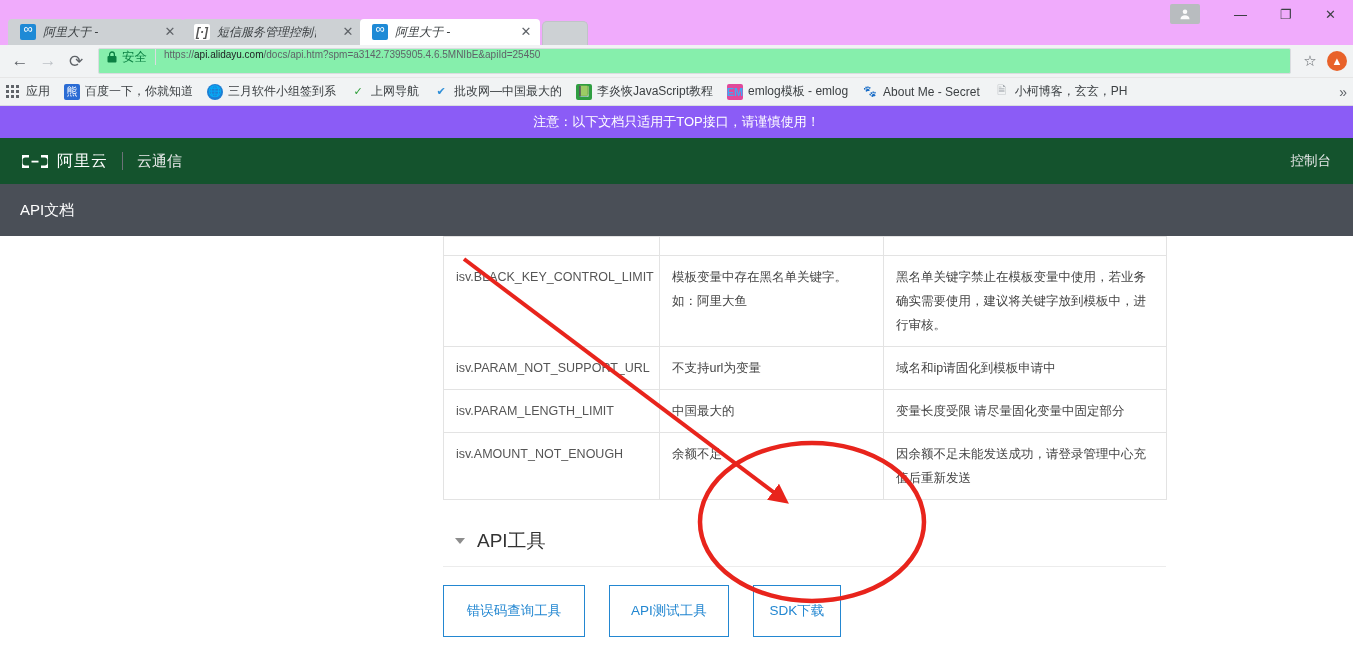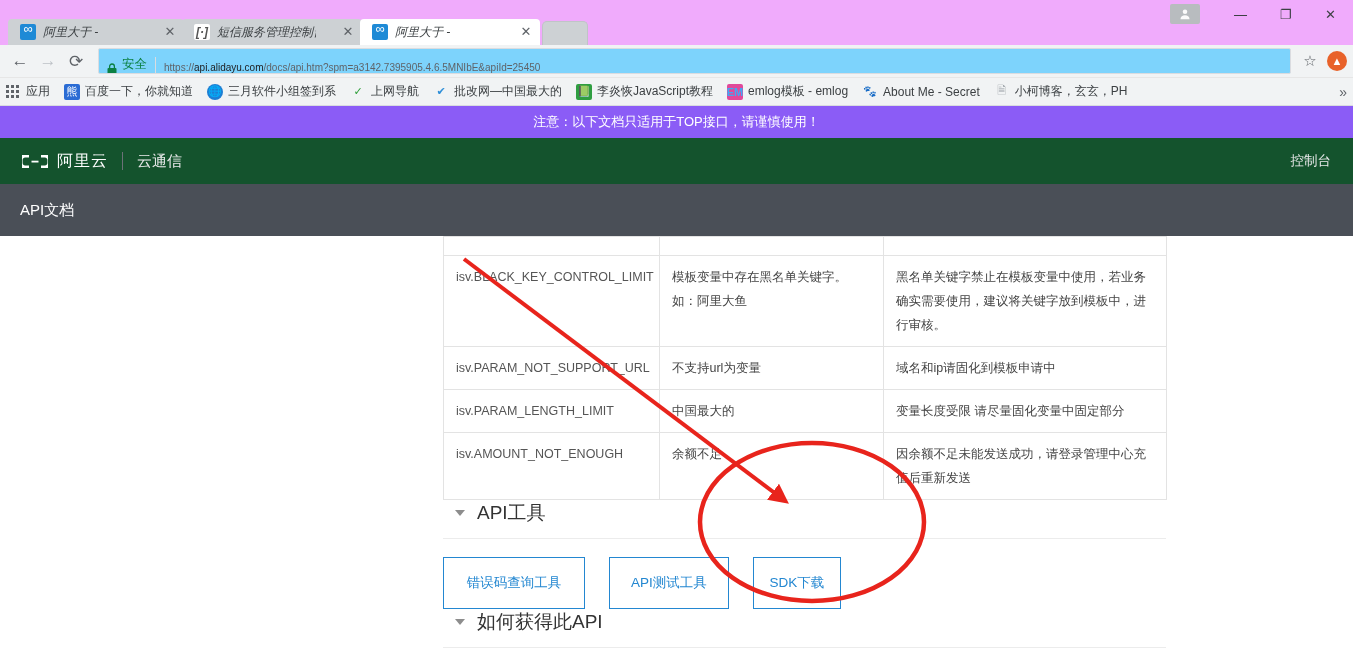--- a/index.html
+++ b/index.html
@@ -104,25 +104,25 @@
   .navbtn {
     width: 28px; height: 28px;
     display: flex; align-items: center; justify-content: center;
     color: #5f6368; font-size: 17px; cursor: pointer;
     border-radius: 50%;
   }
   .navbtn.dim { color: #bdc1c6; }
   .omnibox {
     flex: 1 1 auto;
     height: 26px;
-    background: #7dd3fc;
+    background: #86efac;
     border: 1px solid #dadce0;
     border-radius: 2px;
     margin: 0 6px 0 8px;
-    display: flex; align-items: flex-end;
+    display: flex; align-items: flex-start;
     padding: 0 8px;
     overflow: hidden;
   }
   .lock-ico { width:10px;height:12px;margin-right:5px;flex:0 0 10px;}
   .secure-txt { color: #0b8043; font-size: 12.5px; margin-right: 8px; white-space:nowrap;}
   .omni-divider { width:1px;height:16px;background:#dadce0;margin-right:8px;}
   .url { font-size: 10px; color: #5f6368; white-space: nowrap; overflow: hidden; }
   .url b { color: #202124; font-weight: 400; }
   .star-ico { width: 26px; text-align: center; color: #5f6368; font-size: 15px; cursor: pointer; flex:0 0 26px;}
   .ext-ico {
@@ -233,20 +233,21 @@
     vertical-align: top;
     line-height: 24px;
     color: #444;
   }
   table.errtable td.c0 { width: 216px; color: #555; }
   table.errtable td.c1 { width: 224px; }
   table.errtable td.c2 { width: 283px; }
   .cut-row td { border-top: none; padding-top:0; height: 6px; }
 
   .section {
+    margin-top: 28px;
   }
   .sec-head {
     display: flex; align-items: center;
     padding: 0 0 12px 12px;
     border-bottom: 1px solid #ececec;
   }
   .caret {
     width: 0; height: 0;
     border-left: 5px solid transparent;
     border-right: 5px solid transparent;

